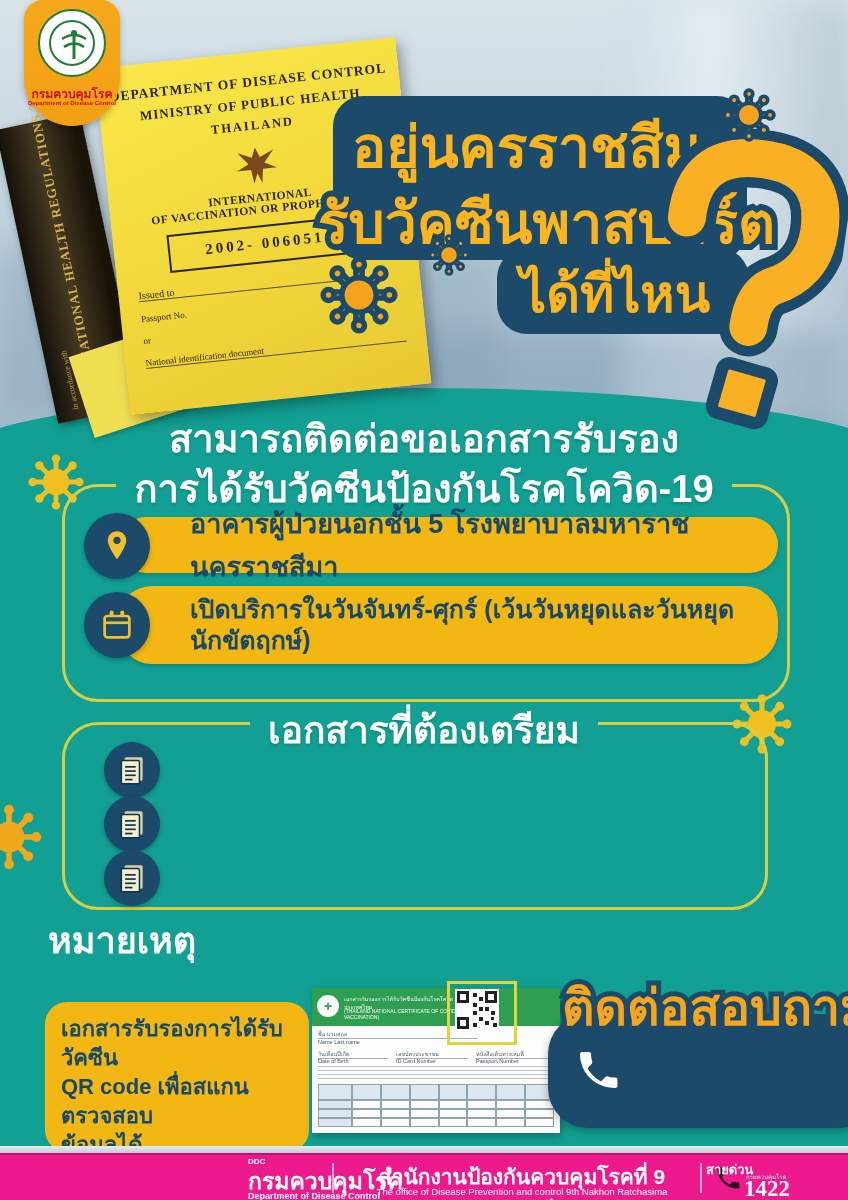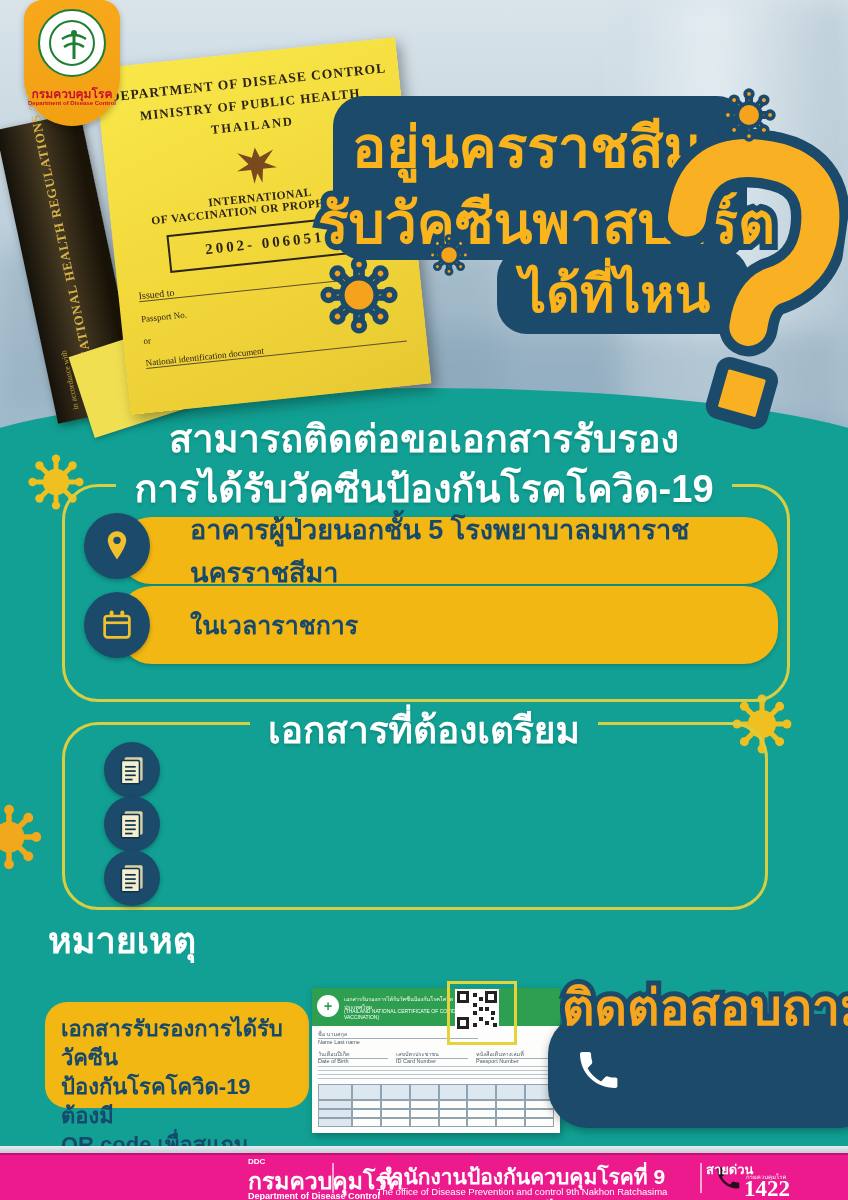--- a/index.html
+++ b/index.html
@@ -75,42 +75,42 @@
     font-size:38px;text-shadow:0 2px 3px rgba(0,0,0,.15);}
   .sh1{top:408px;}
   .sh2{top:458px;}
   .sh2 span,.sh3 span{background:#11a093;padding:0 18px;}
   .ybox{position:absolute;border:3px solid #d9cd41;border-radius:36px;}
   .box1{left:62px;top:484px;width:722px;height:212px;}
   .box2{left:62px;top:722px;width:700px;height:182px;}
   .sh3{top:700px;font-size:37px;}
   .pill{position:absolute;background:#f2b713;border-radius:34px;color:#17496b;font-weight:bold;
     display:flex;flex-direction:column;justify-content:center;box-shadow:0 2px 4px rgba(0,0,0,.18);}
-  .pill1{left:118px;top:517px;width:660px;height:67px;padding-left:72px;font-size:27px;box-sizing:border-box;}
+  .pill1{left:118px;top:517px;width:660px;height:56px;padding-left:72px;font-size:27px;box-sizing:border-box;}
   .pill2{left:118px;top:586px;width:660px;height:78px;padding-left:72px;font-size:25px;line-height:31px;box-sizing:border-box;}
   .icircle{position:absolute;width:66px;height:66px;border-radius:50%;background:#1b4a6b;
     display:flex;align-items:center;justify-content:center;box-shadow:0 2px 4px rgba(0,0,0,.25);}
   .ic1{left:84px;top:513px;}
   .ic2{left:84px;top:592px;}
   .item{position:absolute;background:#f2b713;border-radius:26px;color:#17496b;font-weight:bold;
     display:flex;align-items:center;padding-left:66px;font-size:25.5px;box-sizing:border-box;height:50px;
     box-shadow:0 2px 4px rgba(0,0,0,.18);}
   .it1{left:128px;top:745px;width:530px;}
   .it2{left:128px;top:799px;width:648px;}
   .it3{left:128px;top:853px;width:636px;}
   .dcircle{position:absolute;width:56px;height:56px;border-radius:50%;background:#1b4a6b;
     display:flex;align-items:center;justify-content:center;box-shadow:0 2px 4px rgba(0,0,0,.25);}
   .dc1{left:104px;top:742px;}
   .dc2{left:104px;top:796px;}
   .dc3{left:104px;top:850px;}
 
   
   .note-title{left:48px;top:912px;font-size:36px;font-weight:bold;color:#fff;}
   .note-sub{left:48px;top:958px;font-size:25px;font-weight:bold;color:#fff;}
-  .qr-note{left:45px;top:1002px;width:264px;height:106px;background:#f2b713;border-radius:22px;
+  .qr-note{left:45px;top:1002px;width:264px;height:150px;background:#f2b713;border-radius:22px;
     color:#17496b;font-weight:bold;font-size:22px;line-height:29px;padding:12px 16px;box-sizing:border-box;}
 
   
   .cert{left:312px;top:988px;width:248px;height:145px;background:#fdfdfb;
     box-shadow:2px 3px 8px rgba(0,0,0,.3);overflow:hidden;}
   .cert-head{position:absolute;left:0;top:0;width:100%;height:38px;background:#2e9e50;color:#fff;}
   .cert-logo{position:absolute;left:5px;top:7px;width:22px;height:22px;border-radius:50%;background:#fff;
     display:flex;align-items:center;justify-content:center;color:#2e9e50;font-size:14px;font-weight:bold;}
   .cert-t1{position:absolute;left:32px;top:7px;width:150px;font-size:5.5px;}
   .cert-t2{position:absolute;left:32px;top:20px;width:150px;font-size:5px;}
@@ -289,21 +289,21 @@
     <span>อาคารผู้ป่วยนอกชั้น 5 โรงพยาบาลมหาราชนครราชสีมา</span>
   </div>
   <div class="icircle ic1">
     <svg width="34" height="34" viewBox="0 0 24 24">
       <path d="M12 1.5C8.4 1.5 5.5 4.4 5.5 8c0 4.8 6.5 13.5 6.5 13.5S18.5 12.8 18.5 8c0-3.6-2.9-6.5-6.5-6.5z" fill="#f2c02c"></path>
       <circle cx="12" cy="8" r="2.6" fill="#1b4a6b"></circle>
     </svg>
   </div>
 
   <div class="pill pill2">
-    <span>ในเวลาราชการ</span>
+    <span>เปิดบริการในวันจันทร์-ศุกร์ (เว้นวันหยุดและวันหยุดนักขัตฤกษ์)</span>
   </div>
   <div class="icircle ic2">
     <svg width="36" height="36" viewBox="0 0 32 32">
       <rect x="5" y="8" width="22" height="19" rx="2.5" fill="none" stroke="#f2c02c" stroke-width="2.4"></rect>
       <line x1="5" y1="14" x2="27" y2="14" stroke="#f2c02c" stroke-width="2.4"></line>
       <rect x="9.5" y="3" width="3.4" height="6" rx="1.6" fill="#f2c02c"></rect>
       <rect x="19" y="3" width="3.4" height="6" rx="1.6" fill="#f2c02c"></rect>
     </svg>
   </div>
 
@@ -322,21 +322,20 @@
     </div>
   <div class="dcircle dc3">
       <svg width="34" height="34" viewBox="0 0 32 32">
         <use href="#doc-glyph"></use>
       </svg>
     </div>
 
   <div class="abs note-title">หมายเหตุ</div>
   <div class="abs qr-note">
     <div>เอกสารรับรองการได้รับวัคซีน</div>
-    <div>ป้องกันโรคโควิด-19 ต้องมี</div>
     <div>QR code เพื่อสแกนตรวจสอบ</div>
     <div>ข้อมูลได้</div>
   </div>
 
   <div class="abs cert">
     <div class="cert-head">
       <div class="cert-logo">+</div>
       <div class="cert-t1">เอกสารรับรองการได้รับวัคซีนป้องกันโรคโควิด 19 ของประเทศไทย</div>
       <div class="cert-t2">(THAILAND NATIONAL CERTIFICATE OF COVID-19 VACCINATION)</div>
     </div>

